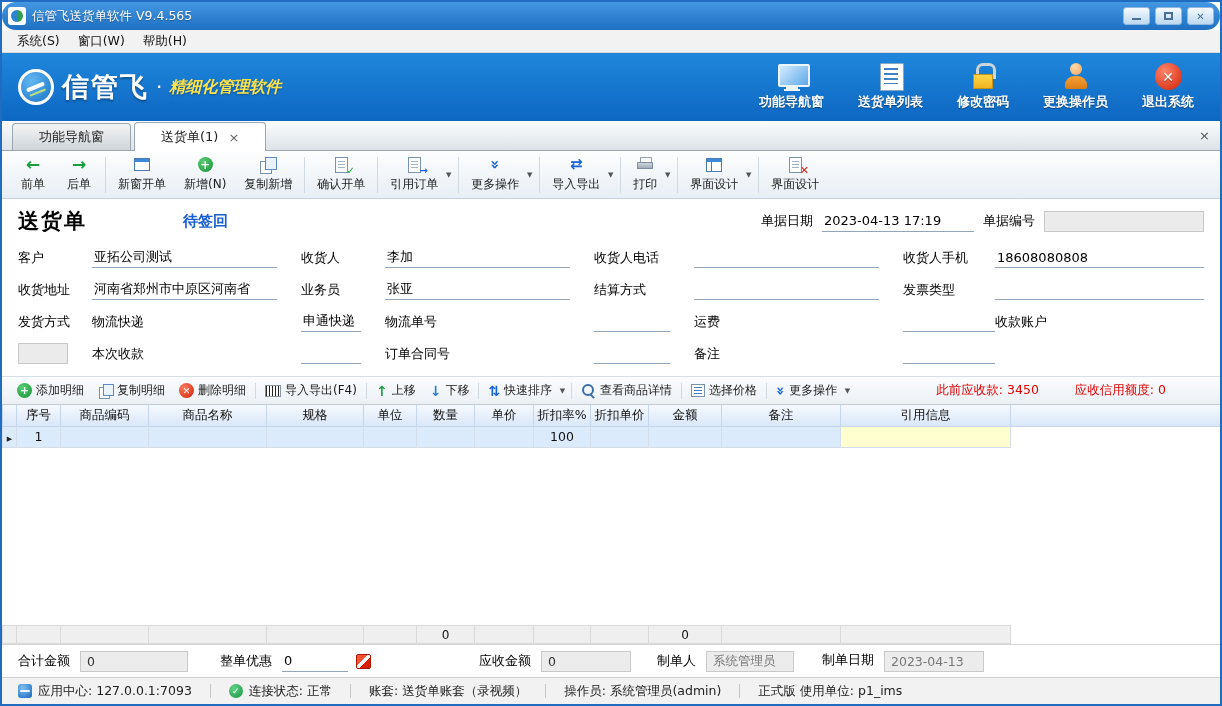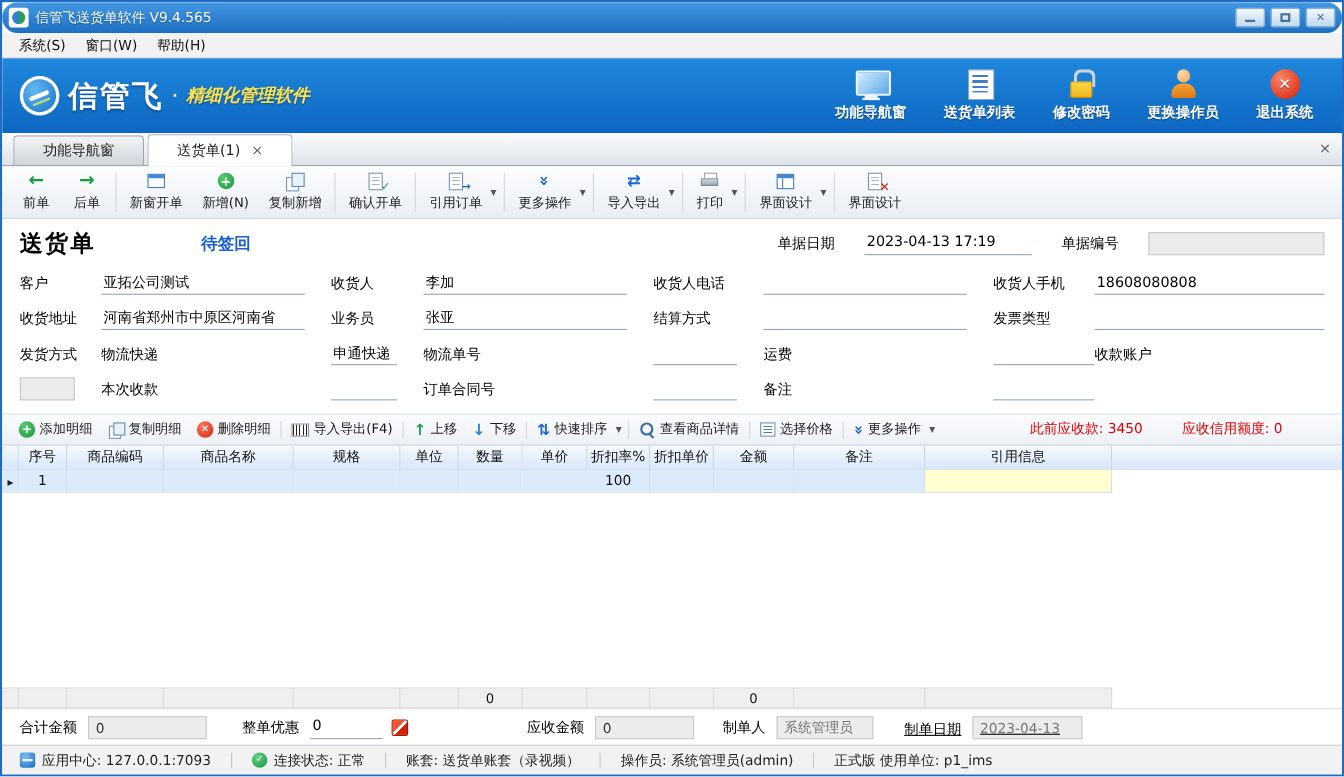--- a/index.html
+++ b/index.html
@@ -86,21 +86,21 @@
   .ti-print::before { content:""; position:absolute; left:3px; top:0; width:10px; height:5px; background:#fff; border:1px solid #98a4b0; }
   .ti-print::after { content:""; position:absolute; left:0; top:5px; width:16px; height:7px; border-radius:1px; background:linear-gradient(#d8dfe6,#96a4b2); box-shadow:inset 0 0 0 1px #7e8c9a; }
   .ti-design { width:16px; height:14px; border:1px solid #4a7ab0; background:#fff; position:relative; }
   .ti-design::before { content:""; position:absolute; left:0; top:0; right:0; height:3px; background:#3f8ad8; }
   .ti-design::after { content:""; position:absolute; left:4px; top:3px; bottom:0; width:1px; background:#4a7ab0; }
 
   
   .doc-header { height:44px; flex:none; display:flex; align-items:center; padding:0 16px; background:#fff; }
   .doc-title { font-family:"DejaVu Serif","Liberation Serif",serif; font-size:21px; font-weight:bold; color:#000; letter-spacing:2px; }
   .doc-status { color:#1a5fd0; font-size:15px; font-weight:bold; margin-left:96px; }
-  .doc-right { margin-left:auto; display:flex; align-items:center; gap:27px; font-size:13px; color:#000; }
+  .doc-right { margin-left:auto; display:flex; align-items:center; gap:9px; font-size:13px; color:#000; }
   .u-field { border:none; outline:none; background:transparent; border-bottom:1px solid #93a5ba; height:21px; font-size:13px; font-family:inherit; padding:0 2px; color:#000; }
   .doc-date-input { width:152px; }
   .ro-field { background:#ebebeb; border:1px solid #c8c8c8; height:21px; display:flex; align-items:center; padding:0 5px; font-size:12.5px; color:#777; }
   .doc-no-box { width:160px; }
 
   
   .form { flex:none; padding:4px 16px 12px; display:grid; grid-template-columns:74px 1fr 84px 1fr 100px 1fr 92px 1fr; row-gap:11px; align-items:center; background:#fff; }
   .flabel { font-size:13px; color:#000; }
   .fcell { display:flex; }
   .fcell.pad { padding-right:24px; }
@@ -155,21 +155,21 @@
   .b-total { width:108px; }
   .b-recv { width:90px; }
   .b-maker { width:88px; color:#777; }
   .b-mdate { width:100px; color:#777; }
   .disc-input { width:66px; }
   .disc-icon { width:15px; height:15px; margin-left:8px; border-radius:2px; border:1px solid #a81500;
      background:linear-gradient(135deg,#f45535 0 42%, #fff 42% 58%, #d92100 58%); cursor:pointer; }
   .g2 { margin-left:32px; display:flex; align-items:center; }
   .g3 { margin-left:108px; display:flex; align-items:center; }
   .g4 { margin-left:26px; display:flex; align-items:center; }
-  .g5 { margin-left:28px; display:flex; align-items:flex-end;text-decoration:underline; }
+  .g5 { margin-left:28px; display:flex; align-items:flex-start; }
 
   
   .statusbar { height:27px; flex:none; background:#f2f2f2; border-top:1px solid #cfcfcf; display:flex; align-items:center; padding:0 16px; font-size:12.5px; color:#222; }
   .sb-item { display:flex; align-items:center; gap:6px; white-space:nowrap; }
   .sb-sep { width:1px; height:14px; background:#c6c6c6; margin:0 18px; }
   .sb-globe { width:14px; height:14px; border-radius:3px; background:radial-gradient(circle at 35% 30%,#7fc0f0,#1565c0); position:relative; }
   .sb-globe::after { content:""; position:absolute; left:2px; top:6px; width:10px; height:2px; background:#eaf5ff; border-radius:1px; }
   .sb-ok { width:14px; height:14px; border-radius:50%; background:radial-gradient(circle at 35% 30%,#63d186,#149540); display:flex; align-items:center; justify-content:center; color:#fff; font-size:9px; font-weight:bold; }
 </style>
 </head>

